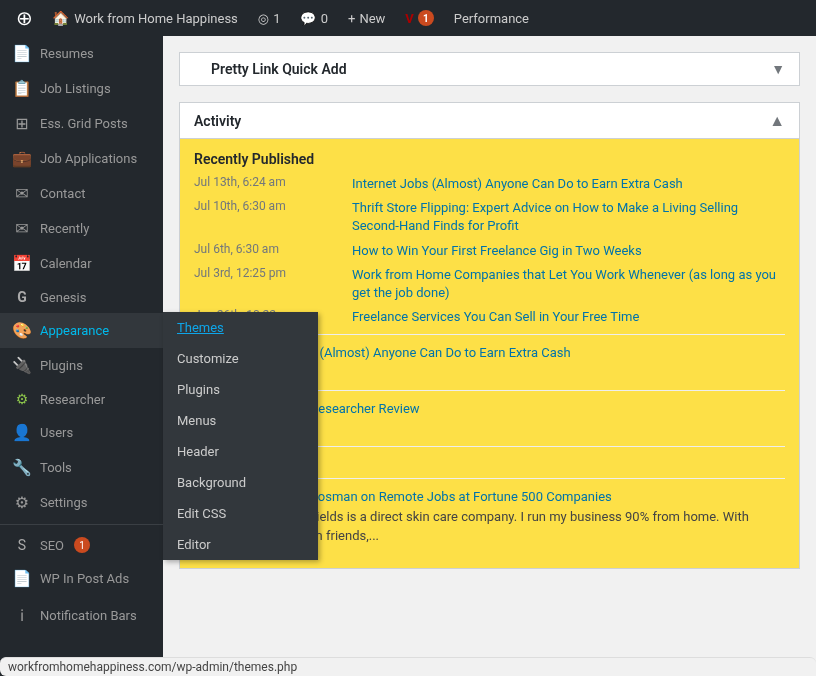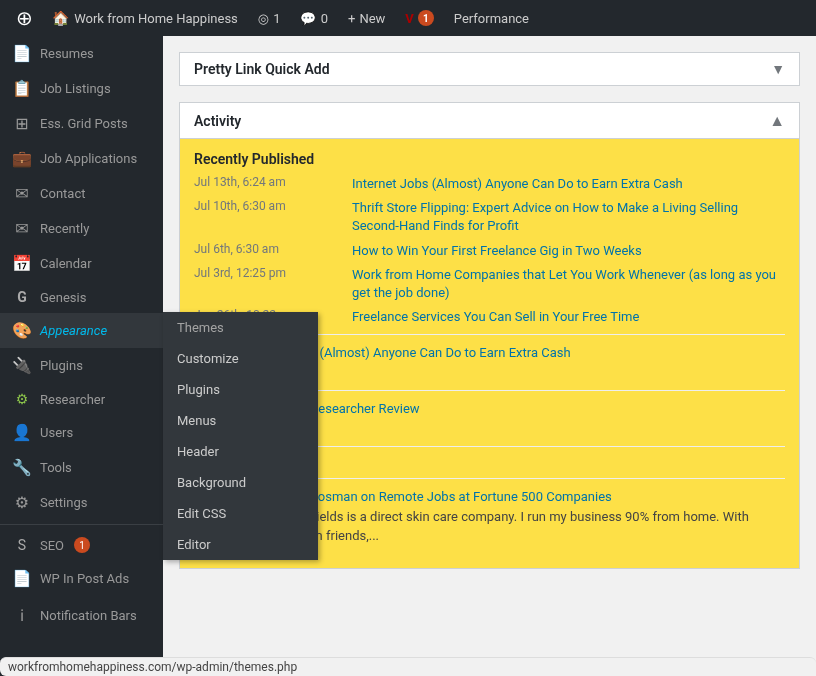--- a/index.html
+++ b/index.html
@@ -89,21 +89,21 @@
       box-shadow: 2px 2px 5px rgba(0,0,0,0.3);
     }
     .submenu-item {
       display: block;
       padding: 8px 14px;
       color: #ccc;
       cursor: pointer;
       font-size: 13px;
       text-decoration: none;
     }
-    .submenu-item.active { color: #a3a3a3; }
+    .submenu-item.active { color: #0ea5e9; text-decoration: underline; }
 
     
     #main {
       flex: 1;
       background: #f1f1f1;
       height: 100%;
       overflow-y: auto;
       padding: 16px;
     }
 
@@ -133,20 +133,21 @@
     .pretty-link-header {
       padding: 8px 14px;
       display: flex;
       align-items: center;
       justify-content: space-between;
       font-size: 14px;
       font-weight: 600;
       color: #23282d;
       cursor: pointer;
       background: #fff;
+      margin-left: 17px;
     }
 
     
     .activity-section { margin-bottom: 8px; }
     .activity-title { font-size: 14px; font-weight: 600; color: #23282d; margin-bottom: 8px; }
     .activity-row { display: flex; gap: 28px; margin-bottom: 6px; align-items: flex-start; }
     .activity-date { color: #72777c; min-width: 130px; font-size: 12px; }
     .activity-link { color: #0073aa; text-decoration: none; font-size: 13px; line-height: 1.4; }
 
     
@@ -242,21 +243,21 @@
     <div class="sidebar-item">
       <span class="icon">📅</span>
       <span class="sidebar-item-label">Calendar</span>
     </div>
     <div class="sidebar-item">
       <span class="icon" style="font-size:14px; font-weight:bold; color:#aaa;">G</span>
       <span class="sidebar-item-label">Genesis</span>
     </div>
     <div class="sidebar-item active-blue">
       <span class="icon">🎨</span>
-      <span class="sidebar-item-label" style="color:#00b9eb;font-style:italic;">Appearance</span>
+      <span class="sidebar-item-label" style="color:#00b9eb;">Appearance</span>
     </div>
     <div class="sidebar-item">
       <span class="icon">🔌</span>
       <span class="sidebar-item-label">Plugins</span>
     </div>
     <div class="sidebar-item">
       <span class="icon" style="font-size:14px; color:#8bc34a;">⚙</span>
       <span class="sidebar-item-label">Researcher</span>
     </div>
     <div class="sidebar-item">

